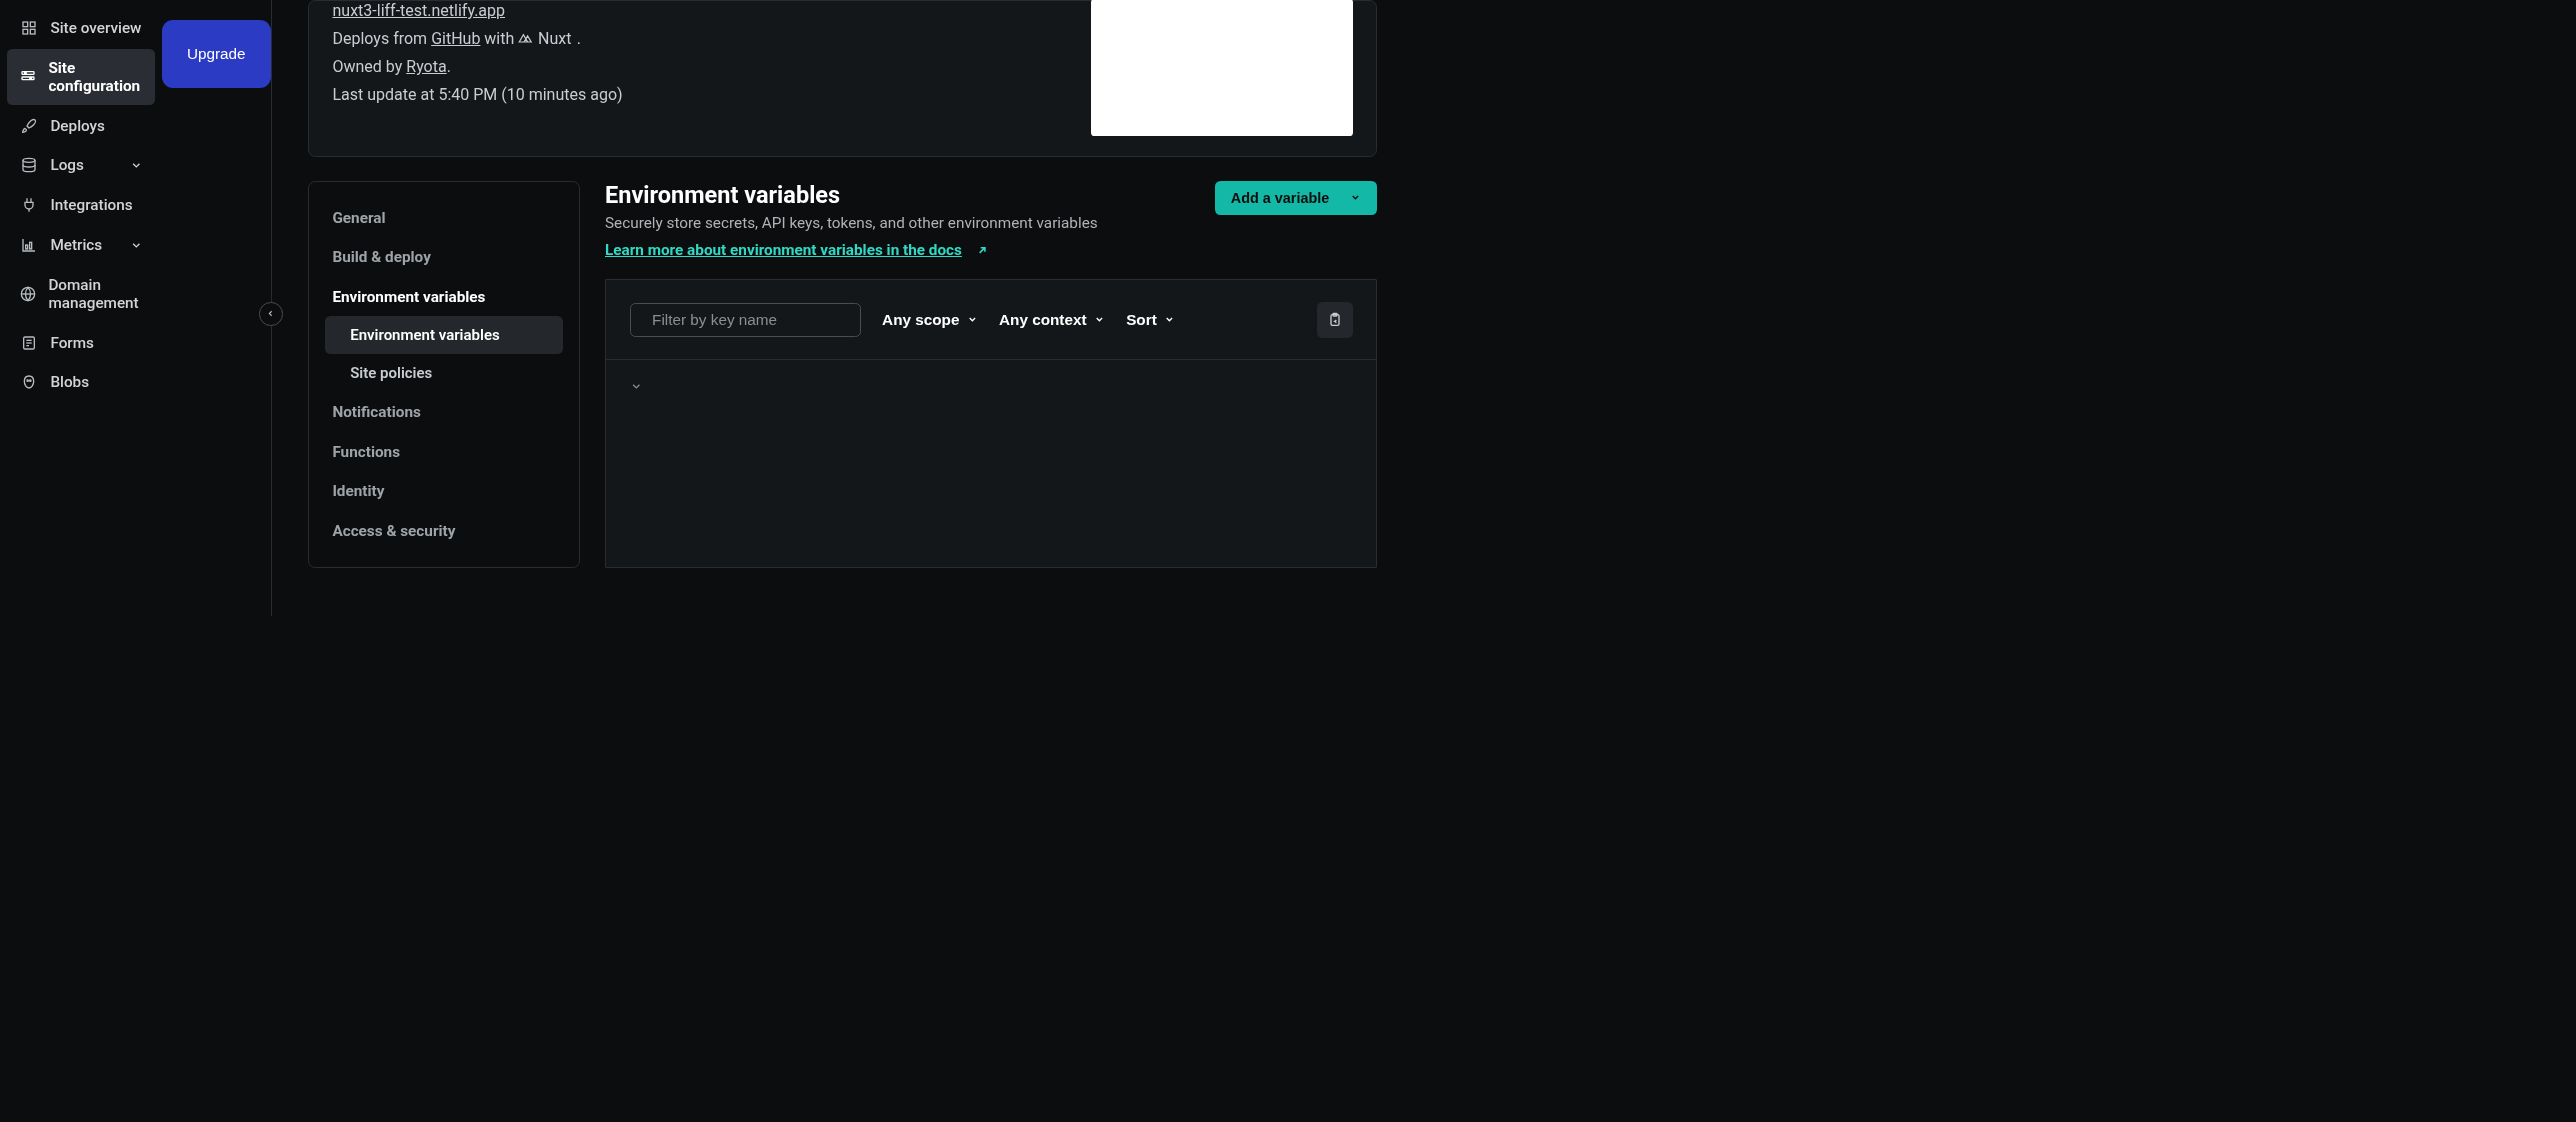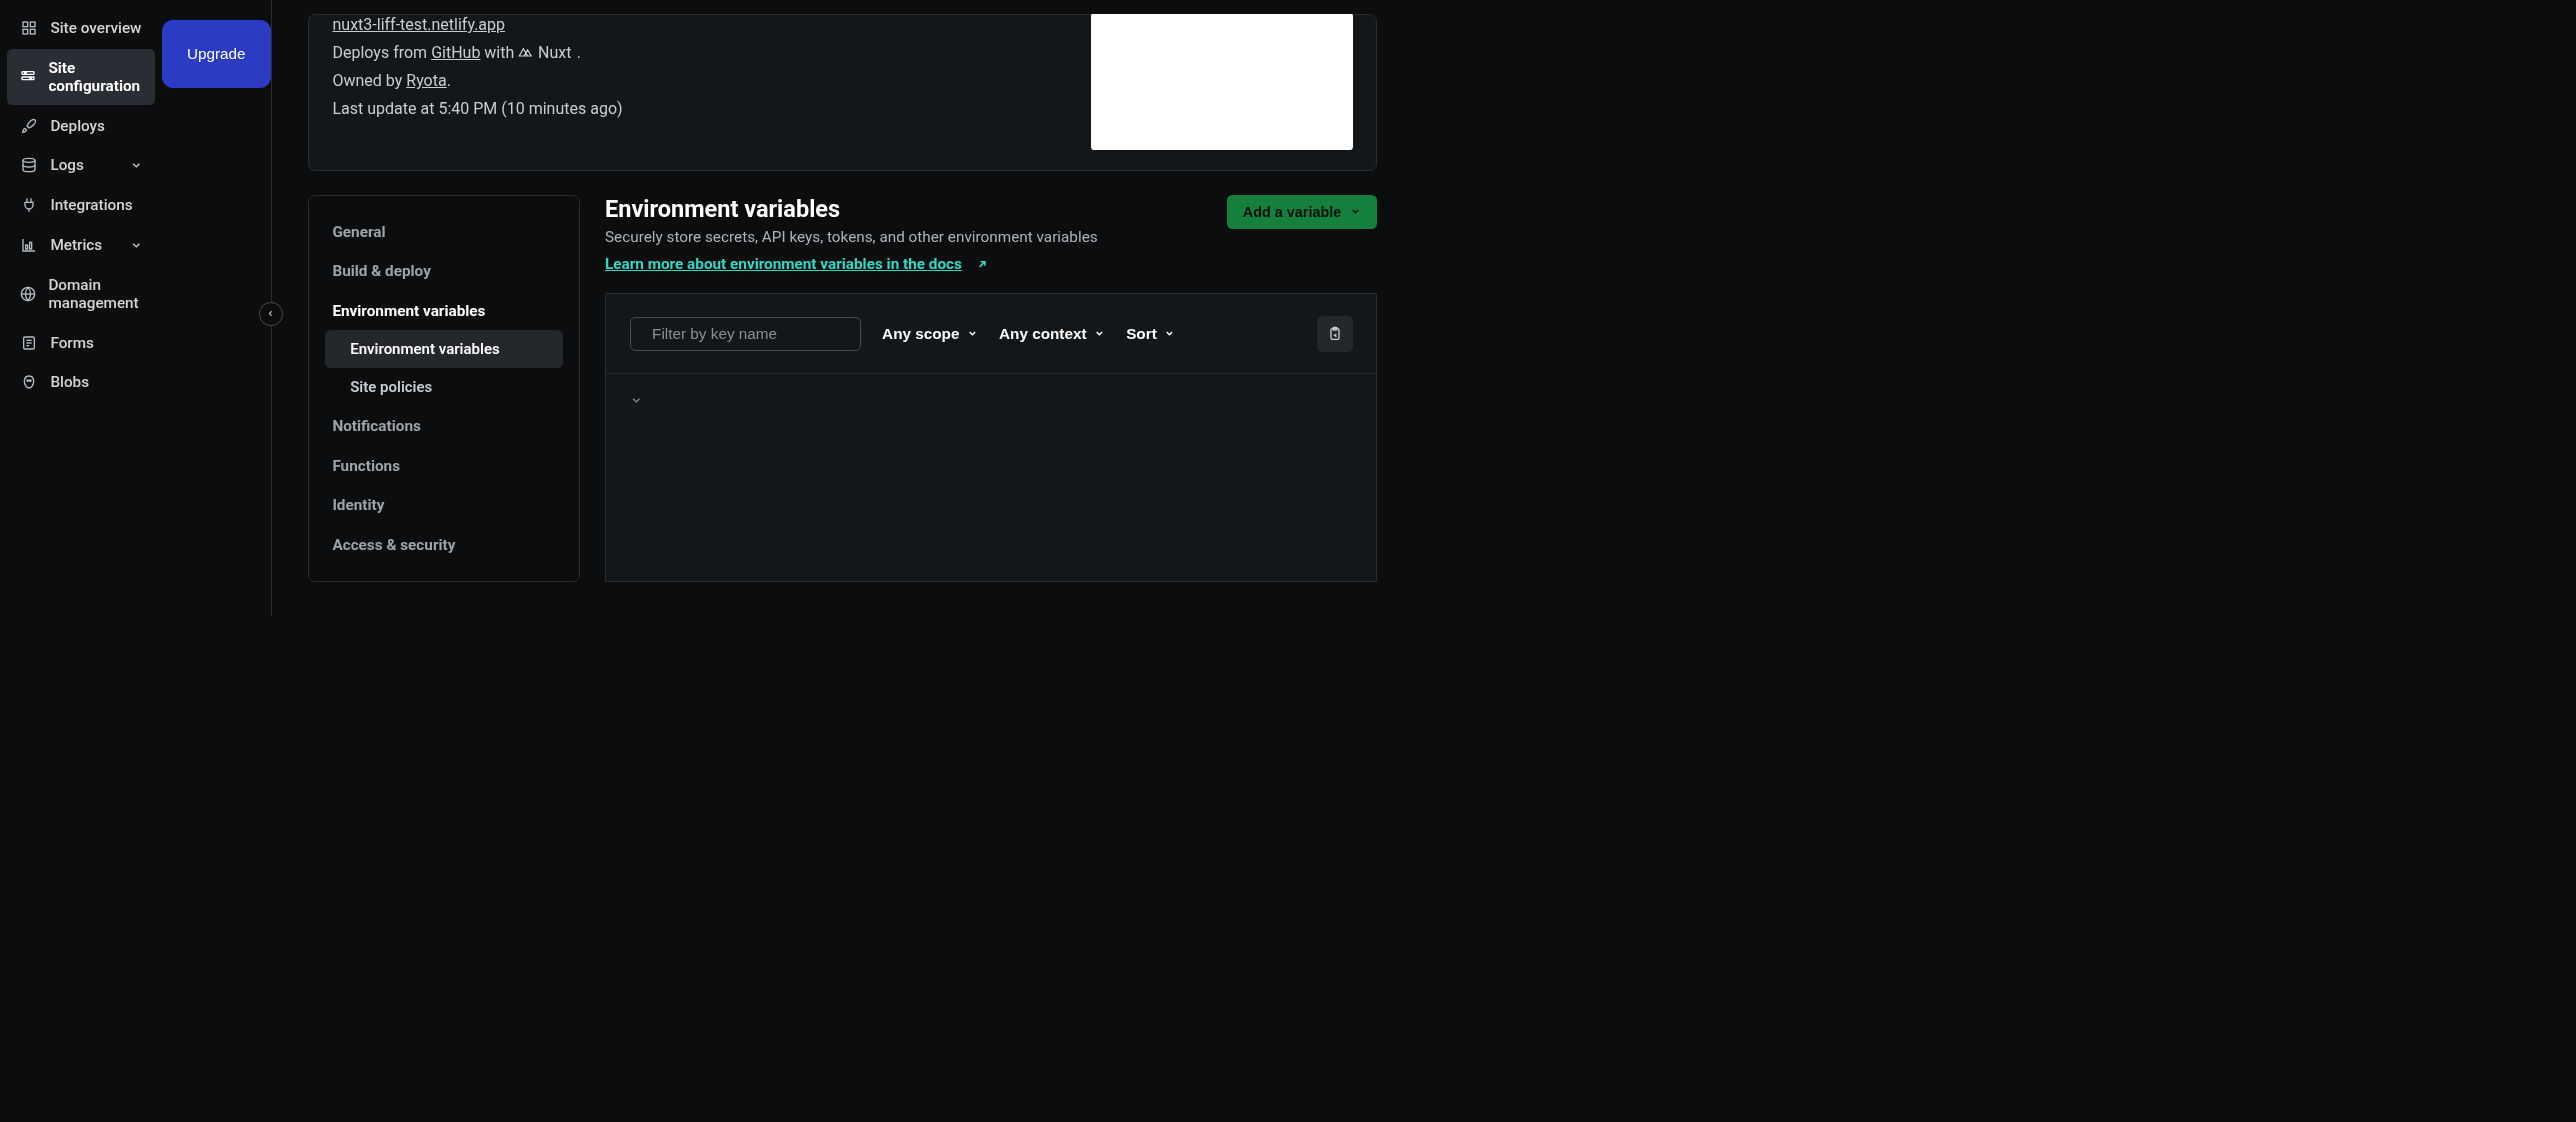--- a/index.html
+++ b/index.html
@@ -88,21 +88,20 @@
   justify-content: center;
   color: #b8bcc0;
   cursor: pointer;
   font-size: 10.8px;
 }
 
 .main {
   flex: 1;
   padding: 0 25px 18px 36px;
   overflow: hidden;
-  margin-top: 14px;
 }
 
 .site-card {
   background: #14171a;
   border: 0.9px solid #2a2d30;
   border-radius: 7.2px;
   padding: 0 23.5px 20px 23.5px;
   display: flex;
   justify-content: space-between;
   margin-bottom: 23.5px;
@@ -191,30 +190,30 @@
   color: #2fd9c4;
   text-decoration: underline;
   font-weight: 700;
   font-size: 15.3px;
   display: inline-flex;
   align-items: center;
   gap: 14px;
   justify-content: space-between;
 }
 .add-var-btn {
-  background: #15803d;
+  background: #14b8a6;
   color: #0b0d0e;
   font-weight: 700;
   font-size: 14.4px;
   border: none;
   border-radius: 5.4px;
   padding: 9px 16px;
   display: flex;
   align-items: center;
-  gap: 9px;
+  gap: 21px;
   cursor: pointer;
 }
 
 .env-panel {
   border: 0.9px solid #2a2d30;
   border-radius: 1px;
   background: #14171a;
   min-height: 289px;
 }
 .env-controls {

